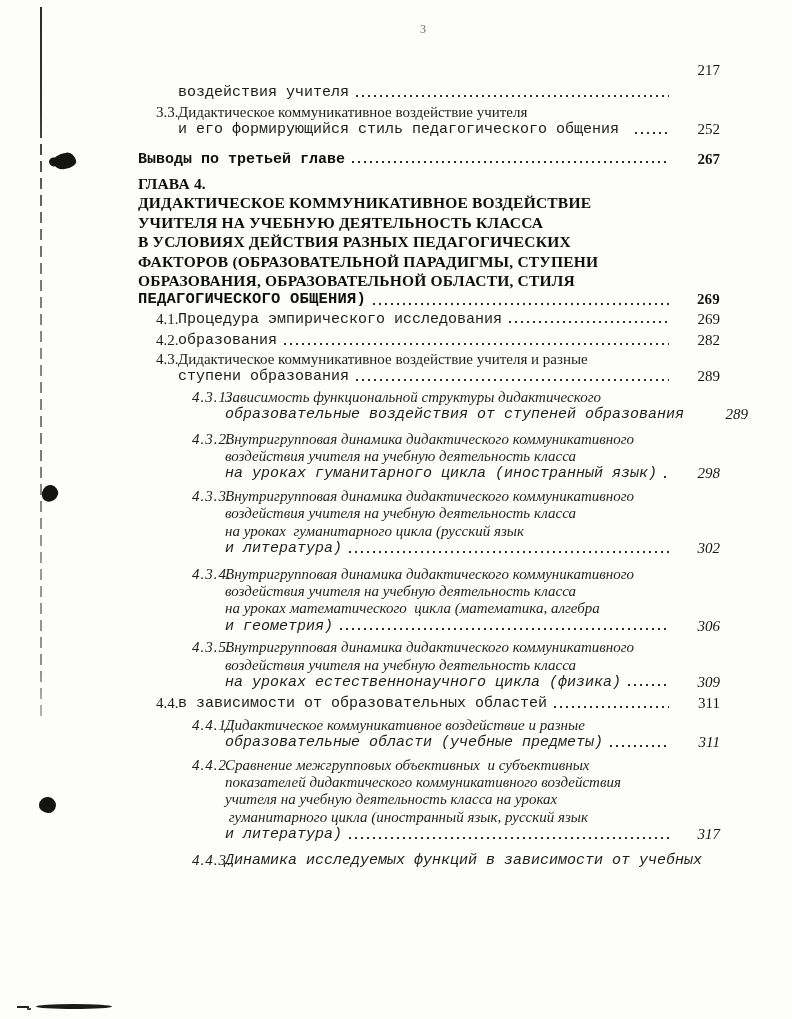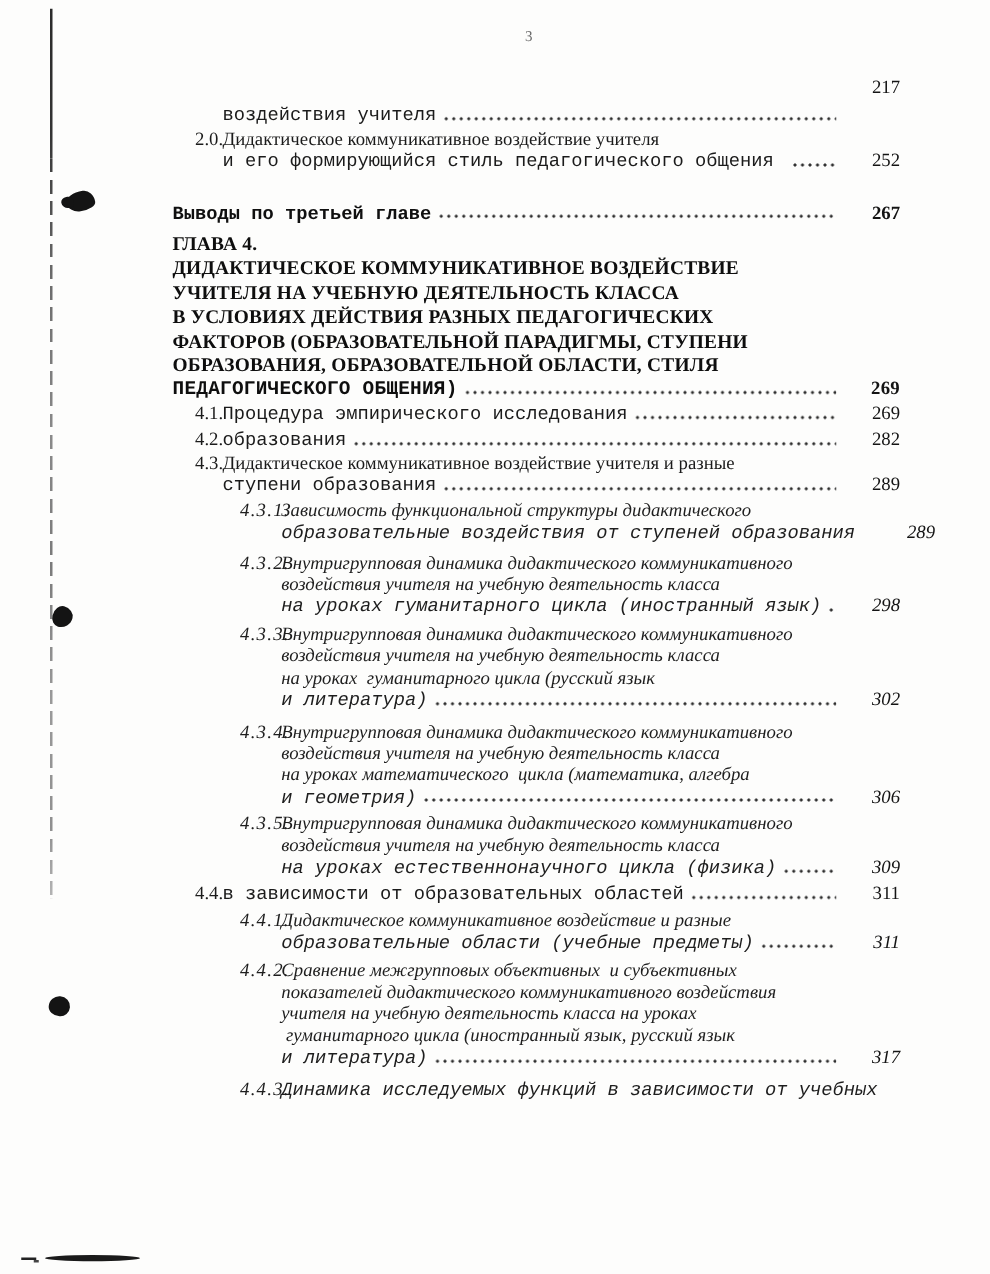--- a/index.html
+++ b/index.html
@@ -88,21 +88,21 @@
   
   .toc {
     position: absolute;
     left: 138px;
     top: 62px;
     width: 582px;
   }
 
   .entry { position: relative; margin-top: 5px; }
   .line { white-space: pre; }
-  .line.last { display: flex; align-items: center; white-space: pre; }
+  .line.last { display: flex; align-items: flex-end; white-space: pre; }
   .line.last .txt { flex: 0 0 auto; font-family: Liberation Mono, monospace; }
 
   .leader {
     flex: 1 1 auto;
     height: 15px;
     margin: 0 5px 1px 4px;
     background-image: radial-gradient(circle, #2d2d2d 1.05px, rgba(0,0,0,0) 1.35px);
     background-size: 6px 6px;
     background-repeat: repeat-x;
     background-position: 1px calc(100% - 2px);
@@ -138,21 +138,21 @@
     line-height: 17.4px;
     padding-left: 87px;
     color: #1e1e1e;
   }
   .subsection .num { left: 54px; letter-spacing: 1px; }
 
   
   .entry:nth-child(1)  { margin-top: 0; }
   .entry:nth-child(2)  { margin-top: 5px; }
   .entry:nth-child(3)  { margin-top: 2px; }
-  .entry:nth-child(4)  { margin-top: 24px; }
+  .entry:nth-child(4)  { margin-top: 12px; }
   .entry:nth-child(5)  { margin-top: 6px; }
   .entry:nth-child(6)  { margin-top: 1px; }
   .entry:nth-child(7)  { margin-top: 4px; }
   .entry:nth-child(8)  { margin-top: 1px; }
   .entry:nth-child(9)  { margin-top: 3px; }
   .entry:nth-child(10) { margin-top: 7px; }
   .entry:nth-child(11) { margin-top: 5px; }
   .entry:nth-child(12) { margin-top: 8px; }
   .entry:nth-child(13) { margin-top: 4px; }
   .entry:nth-child(14) { margin-top: 4px; }
@@ -175,21 +175,21 @@
   <div class="page-num">3</div>
 
   <div class="toc">
       <div class="entry page-only">
         <div class="line last"><span class="txt"></span><span class="leader nodots"></span><span class="pg">217</span></div>
       </div>
       <div class="entry section-cont">
         <div class="line last"><span class="txt">воздействия учителя</span><span class="leader"></span><span class="pg"></span></div>
       </div>
       <div class="entry section">
-        <span class="num">2.0.</span>
+        <span class="num">3.3.</span>
         <div class="line">Дидактическое коммуникативное воздействие учителя</div>
         <div class="line last"><span class="txt">и его формирующийся стиль педагогического общения </span><span class="leader"></span><span class="pg">252</span></div>
       </div>
       <div class="entry conclusion">
         <div class="line last"><span class="txt">Выводы по третьей главе</span><span class="leader"></span><span class="pg">267</span></div>
       </div>
       <div class="entry chapter">
         <div class="line">ГЛАВА 4.</div>
         <div class="line">ДИДАКТИЧЕСКОЕ КОММУНИКАТИВНОЕ ВОЗДЕЙСТВИЕ</div>
         <div class="line">УЧИТЕЛЯ НА УЧЕБНУЮ ДЕЯТЕЛЬНОСТЬ КЛАССА</div>

